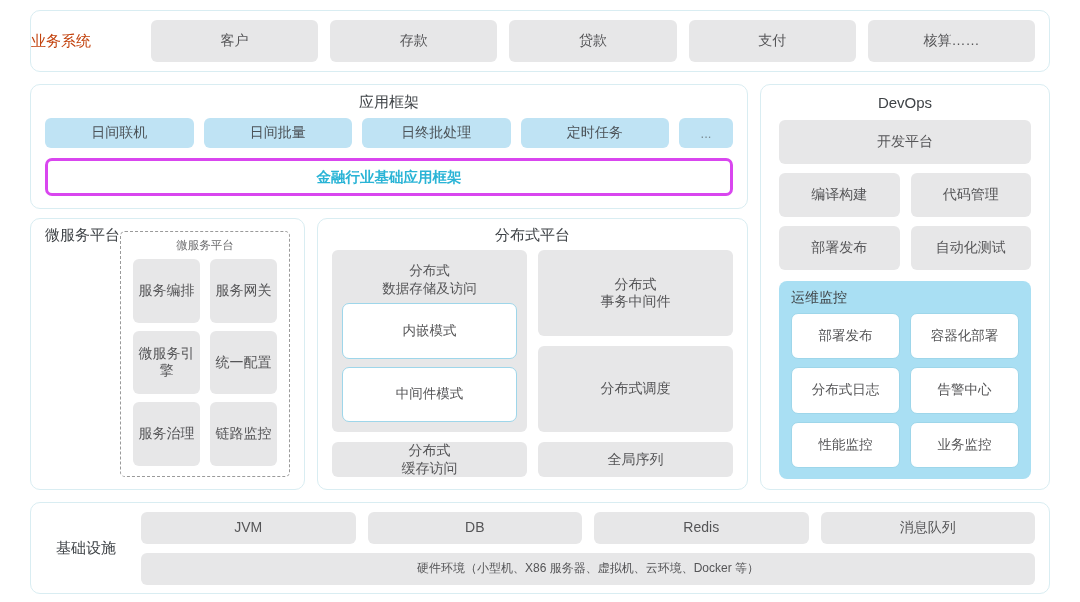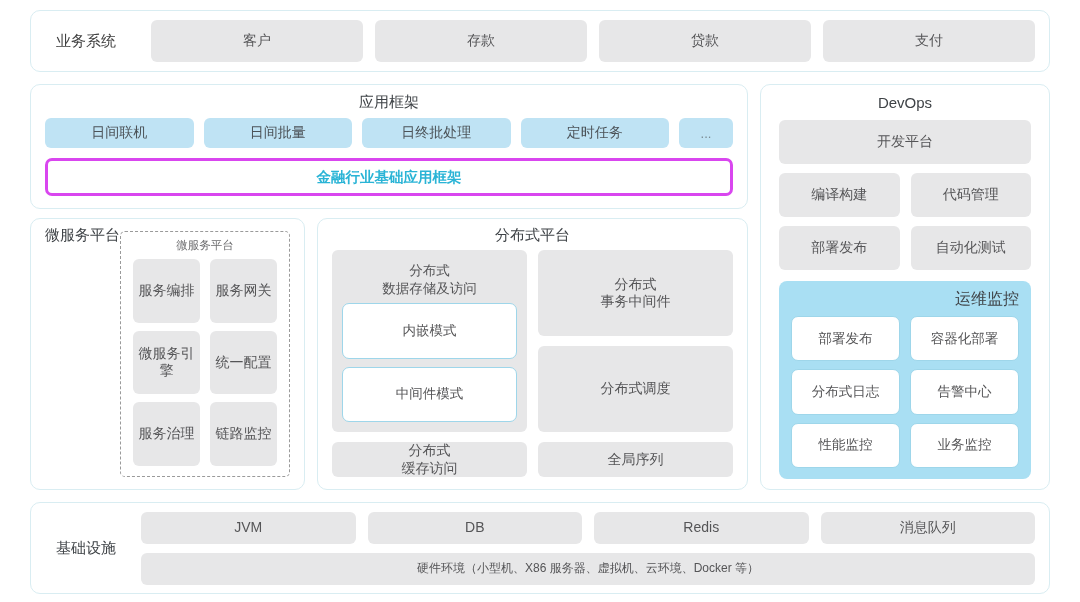--- a/index.html
+++ b/index.html
@@ -62,21 +62,21 @@
   
   .row-biz{
     height:62px;
     display:flex;align-items:center;
     padding:0 14px 0 0;
     gap:10px;
     flex:0 0 auto;
   }
   .row-biz .side-label{
     width:110px;flex:0 0 110px;
-    text-align:center;font-size:15px;color:#404040;
+    font-size:15px;color:#c2410c;
   }
   .row-biz .chips{
     flex:1;display:flex;gap:12px;height:42px;
   }
   .row-biz .chip{flex:1;}
 
   
   .middle{
     flex:1;
     display:flex;
@@ -186,21 +186,21 @@
   .ops-box{
     background:#a9dff3;
     border-radius:8px;
     margin-top:2px;
     flex:1;
     padding:6px 12px 11px 12px;
     display:flex;flex-direction:column;
     box-sizing:border-box;
   }
   .ops-title{
-    text-align:right;font-size:16px;color:#3f4347;
+    text-align:left;font-size:14px;color:#3f4347;
     padding:2px 0 6px 0;
   }
   .ops-grid{
     flex:1;
     display:grid;grid-template-columns:1fr 1fr;
     grid-template-rows:1fr 1fr 1fr;
     gap:8px 10px;
   }
 
   
@@ -228,20 +228,21 @@
 
 <div class="page">
 
   <div class="panel row-biz">
     <div class="side-label">业务系统</div>
     <div class="chips">
       <div class="chip">客户</div>
       <div class="chip">存款</div>
       <div class="chip">贷款</div>
       <div class="chip">支付</div>
+      <div class="chip">核算……</div>
     </div>
   </div>
 
   <div class="middle">
 
     <div class="mid-left">
 
       <div class="panel app-fw">
         <div class="sect-title">应用框架</div>
         <div class="fw-chips">

